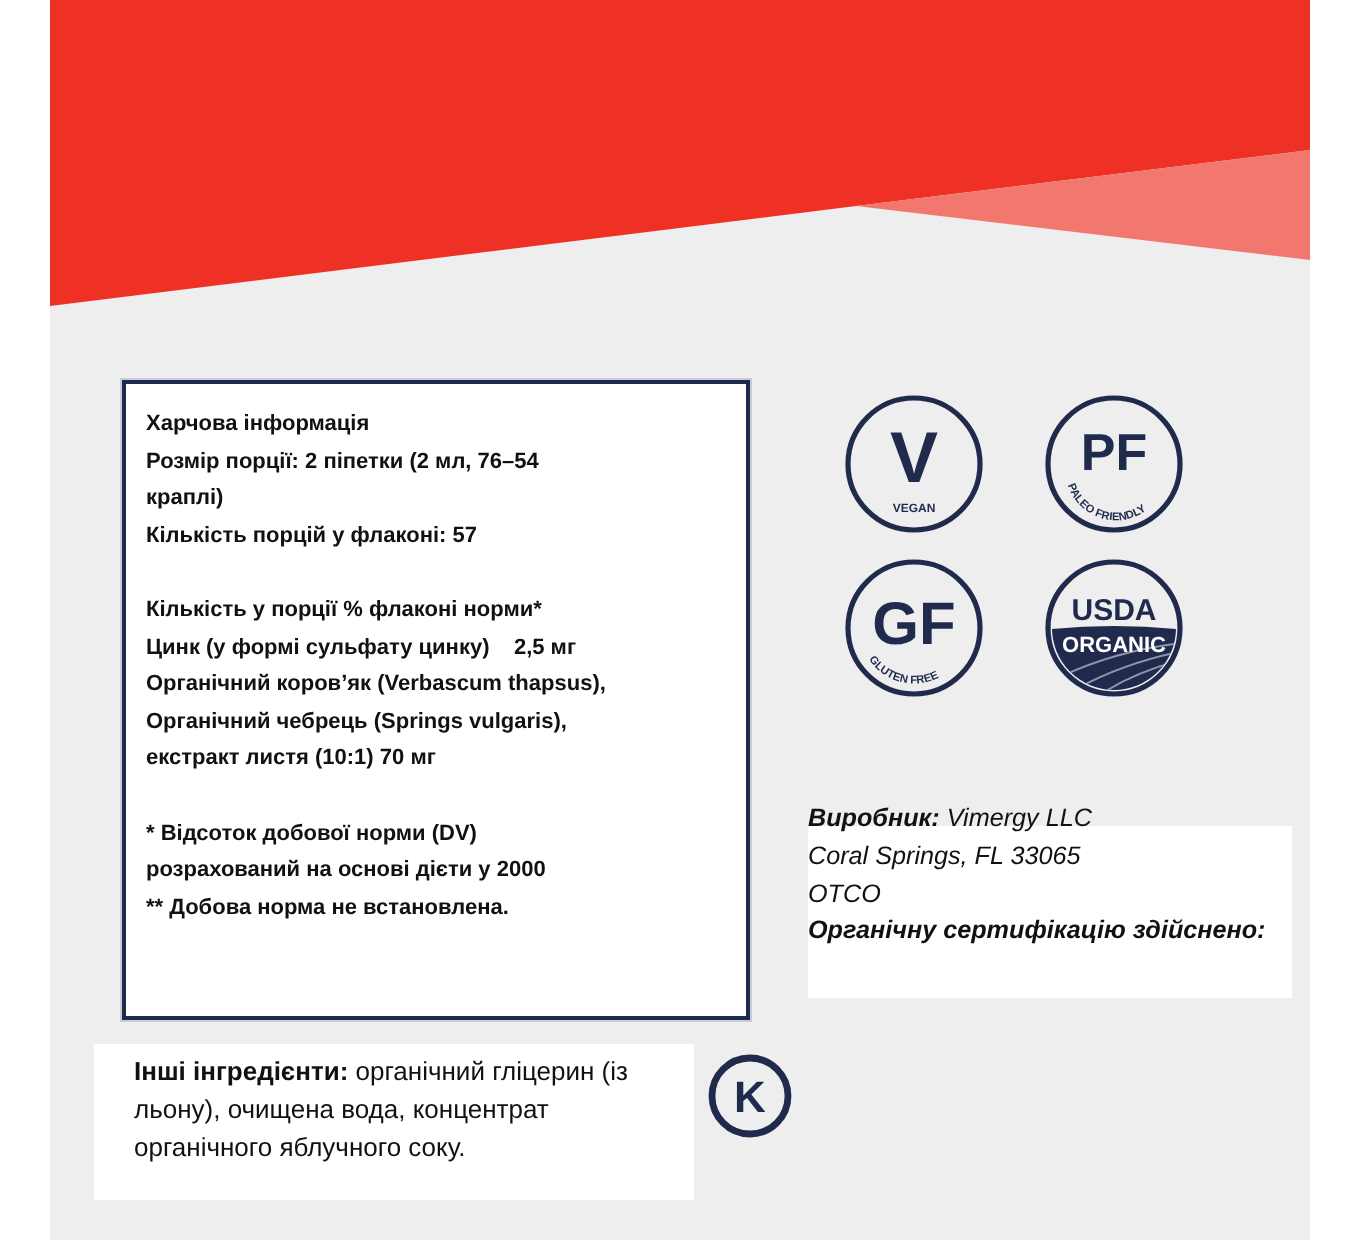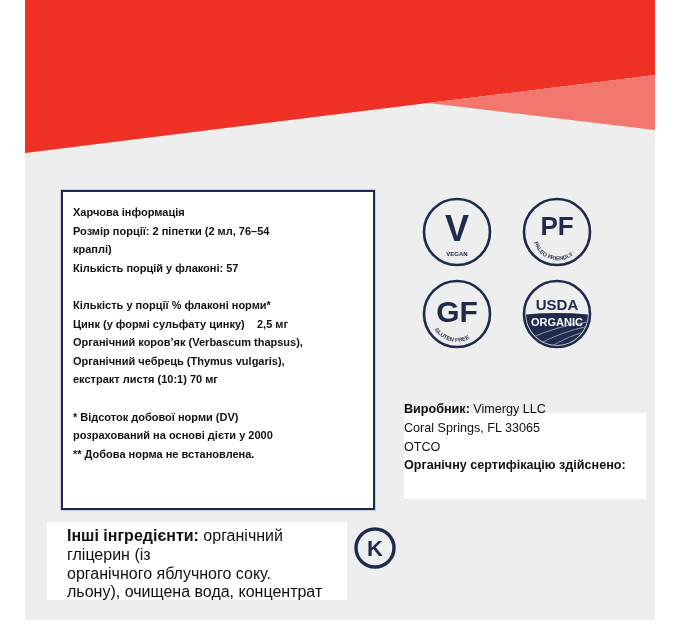--- a/index.html
+++ b/index.html
@@ -19,31 +19,31 @@
     box-shadow: 0 0 0 1px #c9ccd4;
     padding: 11px 0 0 10px;
     font-size: 11px; line-height: 18.6px; font-weight: bold; color: #111111;
   }
   .nutrition-box .line { white-space: nowrap; }
   .nutrition-box .gap { height: 18.6px; }
   .ingredients {
     position: absolute; left: 22px; top: 522px; width: 300px; height: 78px;
     background: #ffffff;
     padding: 5px 0 0 20px; box-sizing: border-box;
-    font-size: 16px; line-height: 18.8px; color: #111111;
+    font-size: 13px; line-height: 18.8px; color: #111111;
   }
   .ingredients b { font-weight: bold; }
   .manufacturer {
     position: absolute; left: 379px; top: 400px; width: 242px; height: 98px;
     font-size: 12.6px; line-height: 18.8px; color: #111111;
   }
   .manufacturer .bg {
     position: absolute; left: 0; top: 13px; width: 242px; height: 86px; background: #ffffff;
   }
-  .manufacturer .txt { position: relative; padding-left: 0; }
+  .manufacturer .txt { position: relative; padding-left: 0; font-style: italic; }
   .manufacturer b { font-weight: bold; }
   .badge { position: absolute; width: 72px; height: 72px; }
   .kosher { position: absolute; width: 44px; height: 44px; left: 328px; top: 526px; }
 </style>
 </head>
 <body>
 
 <div class="panel">
 
   <svg class="banner" viewBox="0 0 630 160" width="630" height="160">
@@ -53,21 +53,21 @@
 
   <div class="nutrition-box">
     <div class="line">Харчова інформація</div>
     <div class="line">Розмір порції: 2 піпетки (2 мл, 76–54</div>
     <div class="line">краплі)</div>
     <div class="line">Кількість порцій у флаконі: 57</div>
     <div class="gap"></div>
     <div class="line">Кількість у порції  % флаконі норми*</div>
     <div class="line" style="white-space:pre">Цинк (у формі сульфату цинку)    2,5 мг</div>
     <div class="line">Органічний коров’як (Verbascum thapsus),</div>
-    <div class="line">Органічний чебрець (Thymus vulgaris),</div>
+    <div class="line">Органічний чебрець (Springs vulgaris),</div>
     <div class="line">екстракт листя (10:1) 70 мг</div>
     <div class="gap"></div>
     <div class="line">* Відсоток добової норми (DV)</div>
     <div class="line">розрахований на основі дієти у 2000</div>
     <div class="line">** Добова норма не встановлена.</div>
   </div>
 
   <svg class="badge" style="left:396px;top:196px" viewBox="0 0 72 72">
     <circle cx="36" cy="36" r="33" fill="none" stroke="#1f2a4d" stroke-width="2.6"></circle>
     <text x="36" y="45" text-anchor="middle" font-family="Liberation Sans, sans-serif" font-weight="bold" font-size="36" fill="#1f2a4d">V</text>
@@ -108,22 +108,22 @@
     <div class="txt">
       <div><b>Виробник:</b><span> Vimergy LLC</span></div>
       <div>Coral Springs, FL 33065</div>
       <div>OTCO</div>
       <div><b>Органічну сертифікацію здійснено:</b></div>
     </div>
   </div>
 
   <div class="ingredients">
     <div><b>Інші інгредієнти:</b><span> органічний гліцерин (із</span></div>
+    <div>льону), очищена вода, концентрат</div>
     <div>органічного яблучного соку.</div>
-    <div>льону), очищена вода, концентрат</div>
   </div>
 
   <svg class="kosher" viewBox="0 0 44 44">
     <circle cx="22" cy="22" r="19" fill="none" stroke="#1f2a4d" stroke-width="3.4"></circle>
     <text x="22" y="30" text-anchor="middle" font-family="Liberation Sans, sans-serif" font-weight="bold" font-size="22" fill="#1f2a4d">K</text>
   </svg>
 
 </div>
 
 </body></html>

